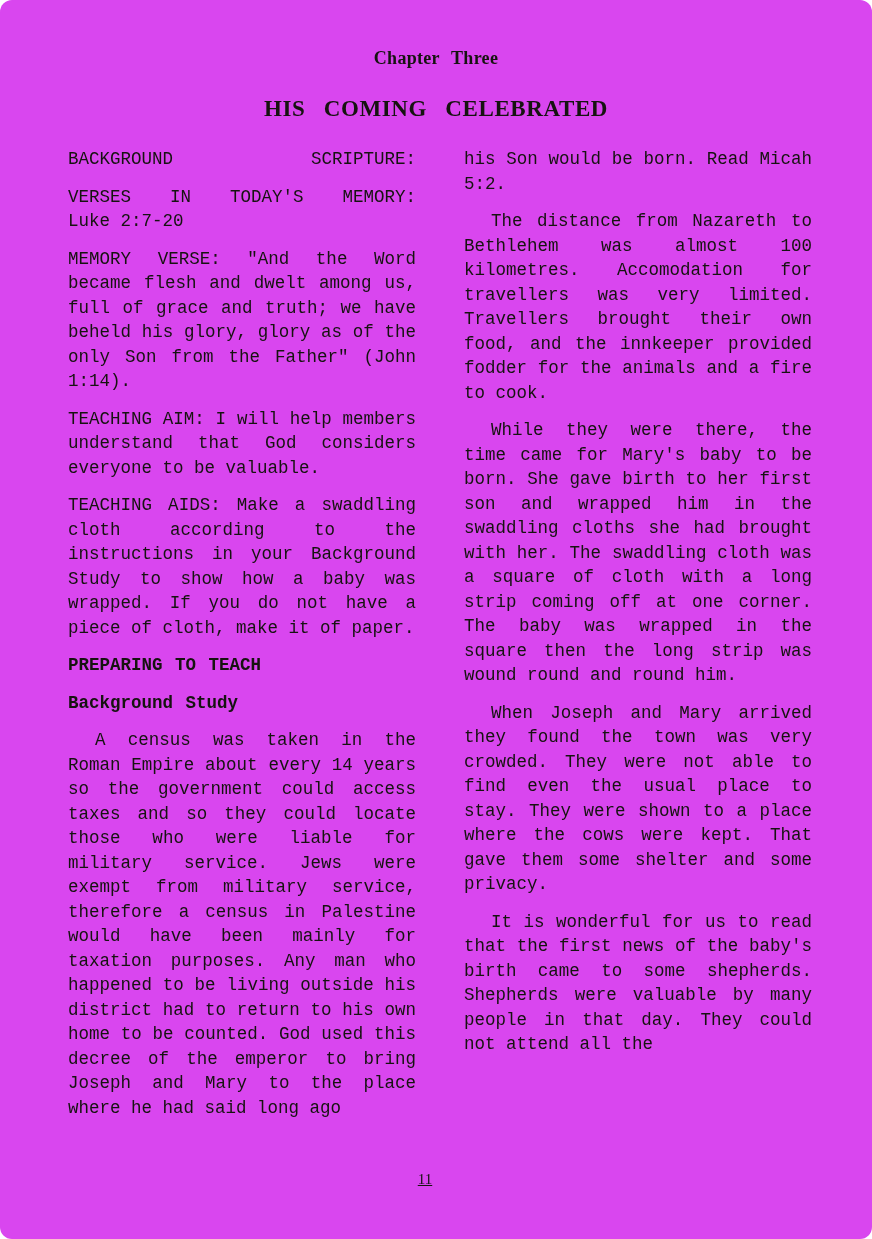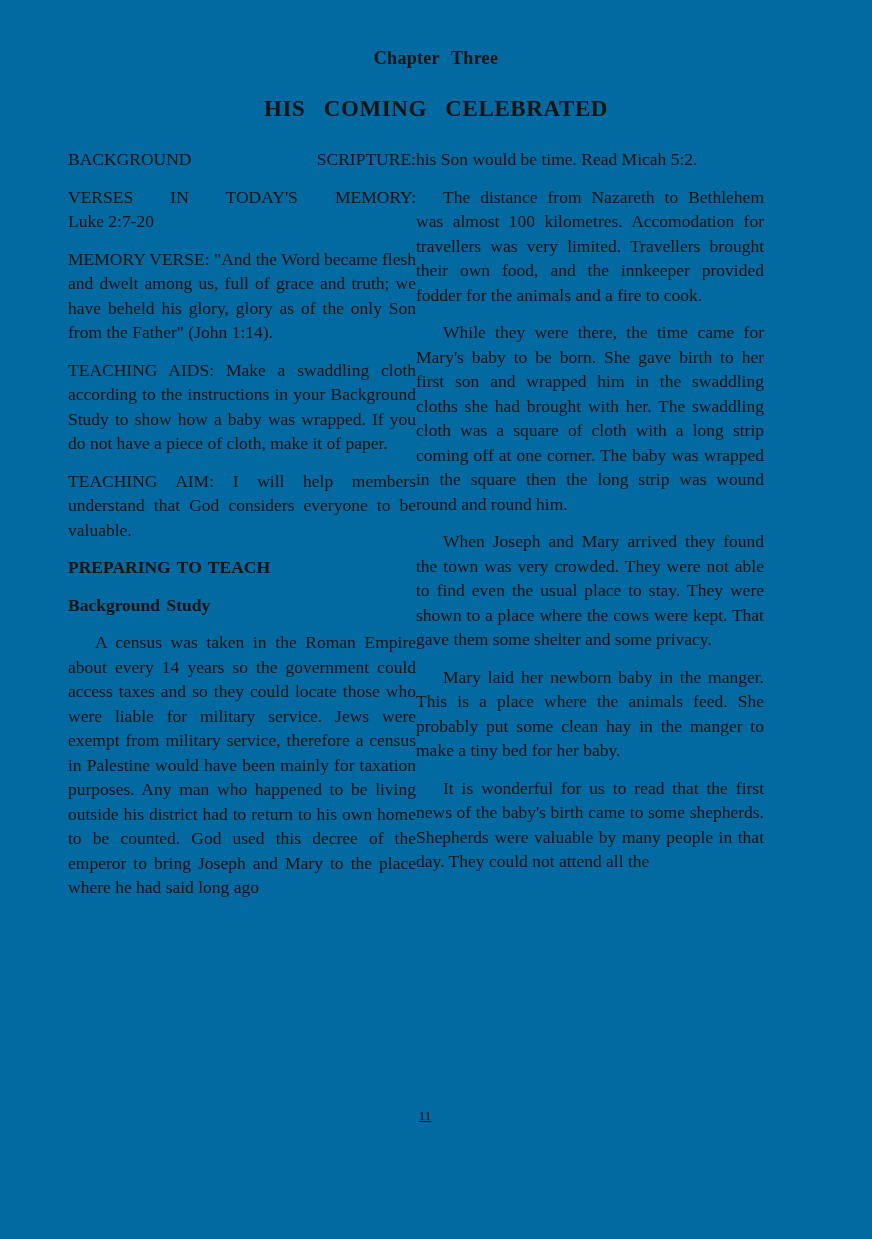--- a/index.html
+++ b/index.html
@@ -4,45 +4,48 @@
 <style>
   html, body {
     margin: 0;
     padding: 0;
     background: #ffffff;
   }
   .page {
     position: relative;
     width: 872px;
     height: 1239px;
-    background: #0369a1;
+    background: #d946ef;
     color: #161310;
     font-family: "Liberation Serif", serif;
     box-sizing: border-box;
     overflow: hidden;
+    border-radius: 12px;
   }
   .chapter-label {
     text-align: center;
     padding-top: 48px;
     font-weight: bold;
     font-size: 18px;
     word-spacing: 7px;
     letter-spacing: 0.3px;
   }
   .page-title {
     text-align: center;
     margin-top: 27px;
     font-weight: bold;
     font-size: 23px;
     word-spacing: 12px;
     letter-spacing: 0.6px;
   }
   .columns {
     display: flex;
     padding: 25px 56px 0 68px;
+    gap: 48px;
+    font-family: Liberation Mono, monospace;
   }
   .col {
     width: 348px;
     flex: 0 0 348px;
     font-size: 17.5px;
     line-height: 24.5px;
     text-align: justify;
   }
   .col p {
     margin: 0 0 13px 0;
@@ -53,25 +56,25 @@
   }
   .indent {
     text-indent: 27px;
   }
   .bold-heading {
     font-weight: bold;
     word-spacing: 2px;
   }
   .page-number {
     position: absolute;
-    top: 1108px;
+    top: 1171px;
     left: 0;
     right: 22px;
     text-align: center;
-    font-size: 13px;
+    font-size: 15px;
     text-decoration: underline;
   }
 </style>
 </head>
 <body>
 
 <div class="page">
 
   <div class="chapter-label">Chapter Three</div>
 
@@ -85,43 +88,42 @@
         <span class="spread-line" style="display:block;">BACKGROUND SCRIPTURE:</span>
       </p>
 
       <p>
         <span class="spread-line" style="display:block;">VERSES IN TODAY'S MEMORY:</span>
         <span style="display:block;">Luke 2:7-20</span>
       </p>
 
       <p>MEMORY VERSE: "And the Word became flesh and dwelt among us, full of grace and truth; we have beheld his glory, glory as of the only Son from the Father" (John 1:14).</p>
 
+      <p>TEACHING AIM: I will help members understand that God considers everyone to be valuable.</p>
+
       <p>TEACHING AIDS: Make a swaddling cloth according to the instructions in your Background Study to show how a baby was wrapped. If you do not have a piece of cloth, make it of paper.</p>
-
-      <p>TEACHING AIM: I will help members understand that God considers everyone to be valuable.</p>
 
       <p class="bold-heading">PREPARING TO TEACH</p>
 
       <p class="bold-heading">Background Study</p>
 
       <p class="indent">A census was taken in the Roman Empire about every 14 years so the government could access taxes and so they could locate those who were liable for military service. Jews were exempt from military service, therefore a census in Palestine would have been mainly for taxation purposes. Any man who happened to be living outside his district had to return to his own home to be counted. God used this decree of the emperor to bring Joseph and Mary to the place where he had said long ago</p>
 
     </div>
 
     <div class="col">
 
-      <p>his Son would be time. Read Micah 5:2.</p>
+      <p>his Son would be born. Read Micah 5:2.</p>
 
       <p class="indent">The distance from Nazareth to Bethlehem was almost 100 kilometres. Accomodation for travellers was very limited. Travellers brought their own food, and the innkeeper provided fodder for the animals and a fire to cook.</p>
 
       <p class="indent">While they were there, the time came for Mary's baby to be born. She gave birth to her first son and wrapped him in the swaddling cloths she had brought with her. The swaddling cloth was a square of cloth with a long strip coming off at one corner. The baby was wrapped in the square then the long strip was wound round and round him.</p>
 
       <p class="indent">When Joseph and Mary arrived they found the town was very crowded. They were not able to find even the usual place to stay. They were shown to a place where the cows were kept. That gave them some shelter and some privacy.</p>
 
-      <p class="indent">Mary laid her newborn baby in the manger. This is a place where the animals feed. She probably put some clean hay in the manger to make a tiny bed for her baby.</p>
 
       <p class="indent">It is wonderful for us to read that the first news of the baby's birth came to some shepherds. Shepherds were valuable by many people in that day. They could not attend all the</p>
 
     </div>
 
   </div>
 
   <div class="page-number">11</div>
 
 </div>

